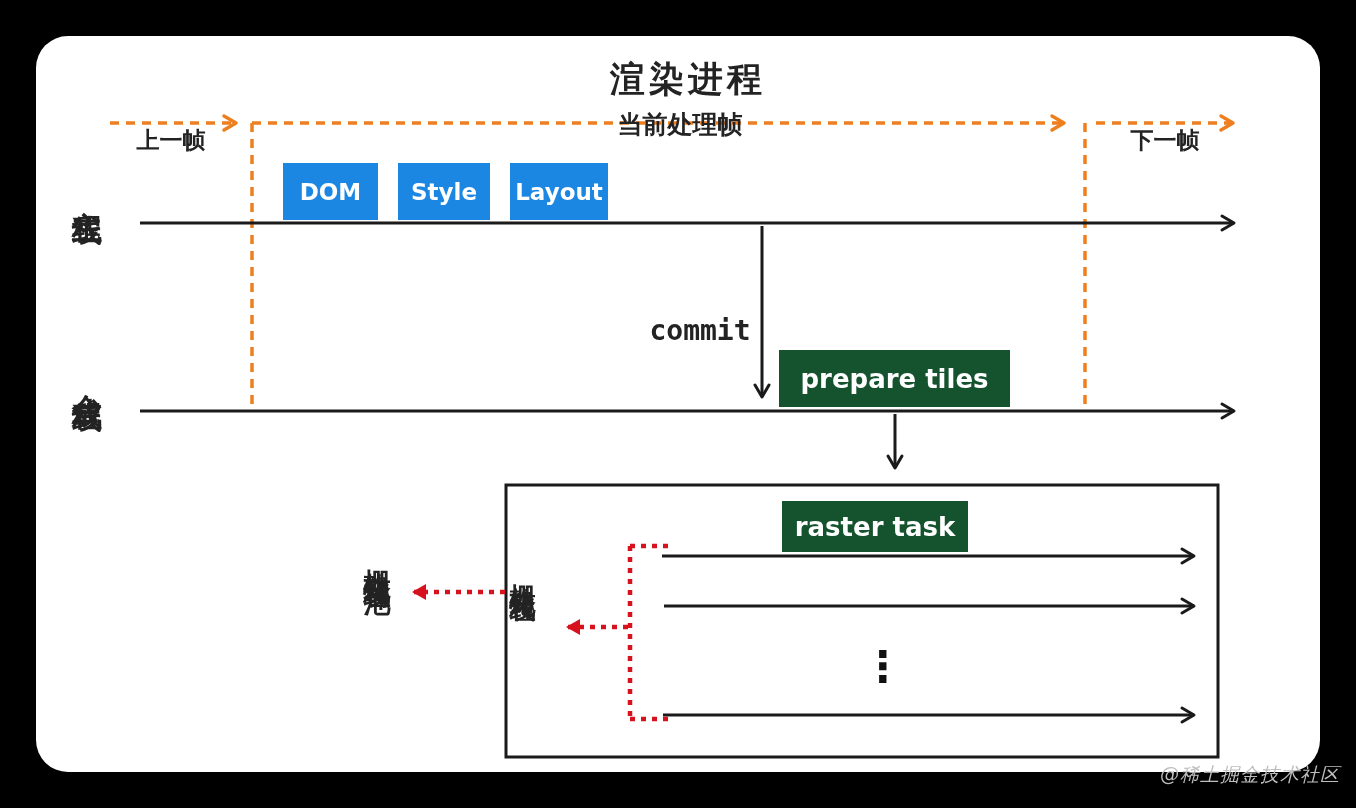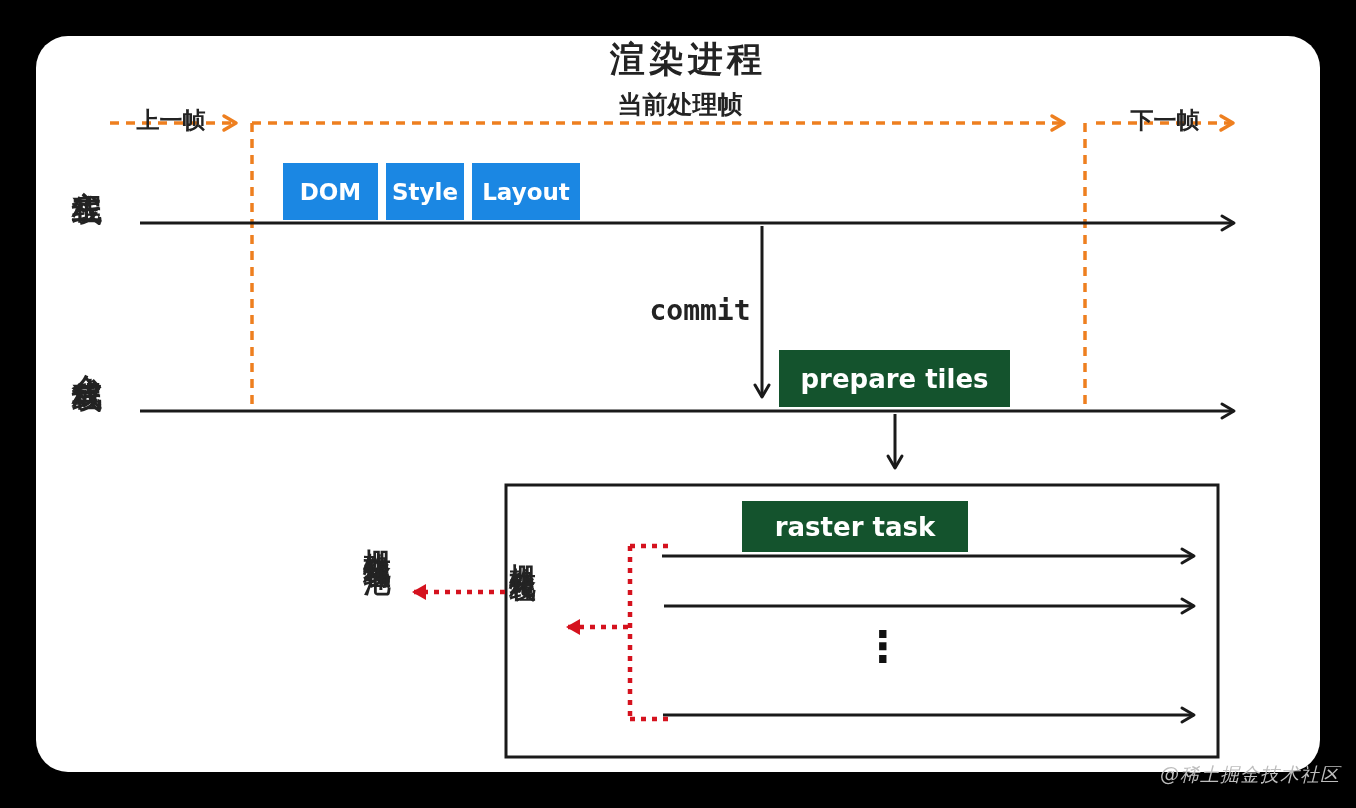--- a/index.html
+++ b/index.html
@@ -6,21 +6,21 @@
   body{
     width:1356px;height:808px;position:relative;overflow:hidden;
     background:#000;
     font-family:"DejaVu Sans",sans-serif;
   }
   .card{
     position:absolute;left:36px;top:36px;width:1284px;height:736px;
     background:#ffffff;border-radius:32px;
   }
   svg.overlay{position:absolute;left:0;top:0;pointer-events:none;}
-  .label{position:absolute;color:#232323;}
+  .label{position:absolute;color:#232323;margin-top:20px;}
   .title{
     left:548px;top:36px;width:280px;text-align:center;
     font-size:35px;font-weight:700;letter-spacing:4px;
   }
   .tl-label{font-size:23px;font-weight:600;text-align:center;}
   .tl-prev{left:108px;top:105px;width:126px;}
   .tl-current{left:558px;top:88px;width:244px;font-size:25px;}
   .tl-next{left:1102px;top:105px;width:126px;}
   .vtext{
     writing-mode:vertical-rl;text-orientation:upright;
@@ -34,31 +34,31 @@
     left:628px;top:294px;width:144px;text-align:center;
     font-family:"DejaVu Sans Mono",monospace;font-weight:700;font-size:28px;
   }
   .bluebox{
     position:absolute;background:#14532d;color:#ffffff;
     display:flex;align-items:center;justify-content:center;
     font-weight:600;
   }
   .stage-row{
     position:absolute;left:283px;top:163px;height:57px;
-    display:flex;gap:8px;
+    display:flex;gap:20px;
   }
   .stage{
     position:relative;background:#1b87e3;color:#fff;
     display:flex;align-items:center;justify-content:center;
     font-size:23px;font-weight:600;
   }
-  .w-dom{width:95px;}.w-style{width:78px;}.w-layout{width:108px;}
+  .w-dom{width:95px;}.w-style{width:92px;}.w-layout{width:98px;}
   .w-layer{width:91px;}.w-paint{width:77px;}
   .prepare-tiles{left:779px;top:350px;width:231px;height:57px;font-size:26px;}
-  .raster-task{left:742px;top:501px;width:226px;height:51px;font-size:26px;}
+  .raster-task{left:782px;top:501px;width:186px;height:51px;font-size:26px;}
   .ellipsis{
     left:862px;top:624px;width:40px;text-align:center;
     font-size:42px;font-weight:700;color:#111;line-height:1.1;
   }
   .watermark{
     position:absolute;right:16px;top:762px;
     color:#bdbdbd;font-size:19px;letter-spacing:1px;font-style:italic;
   }
 </style>
 </head>

